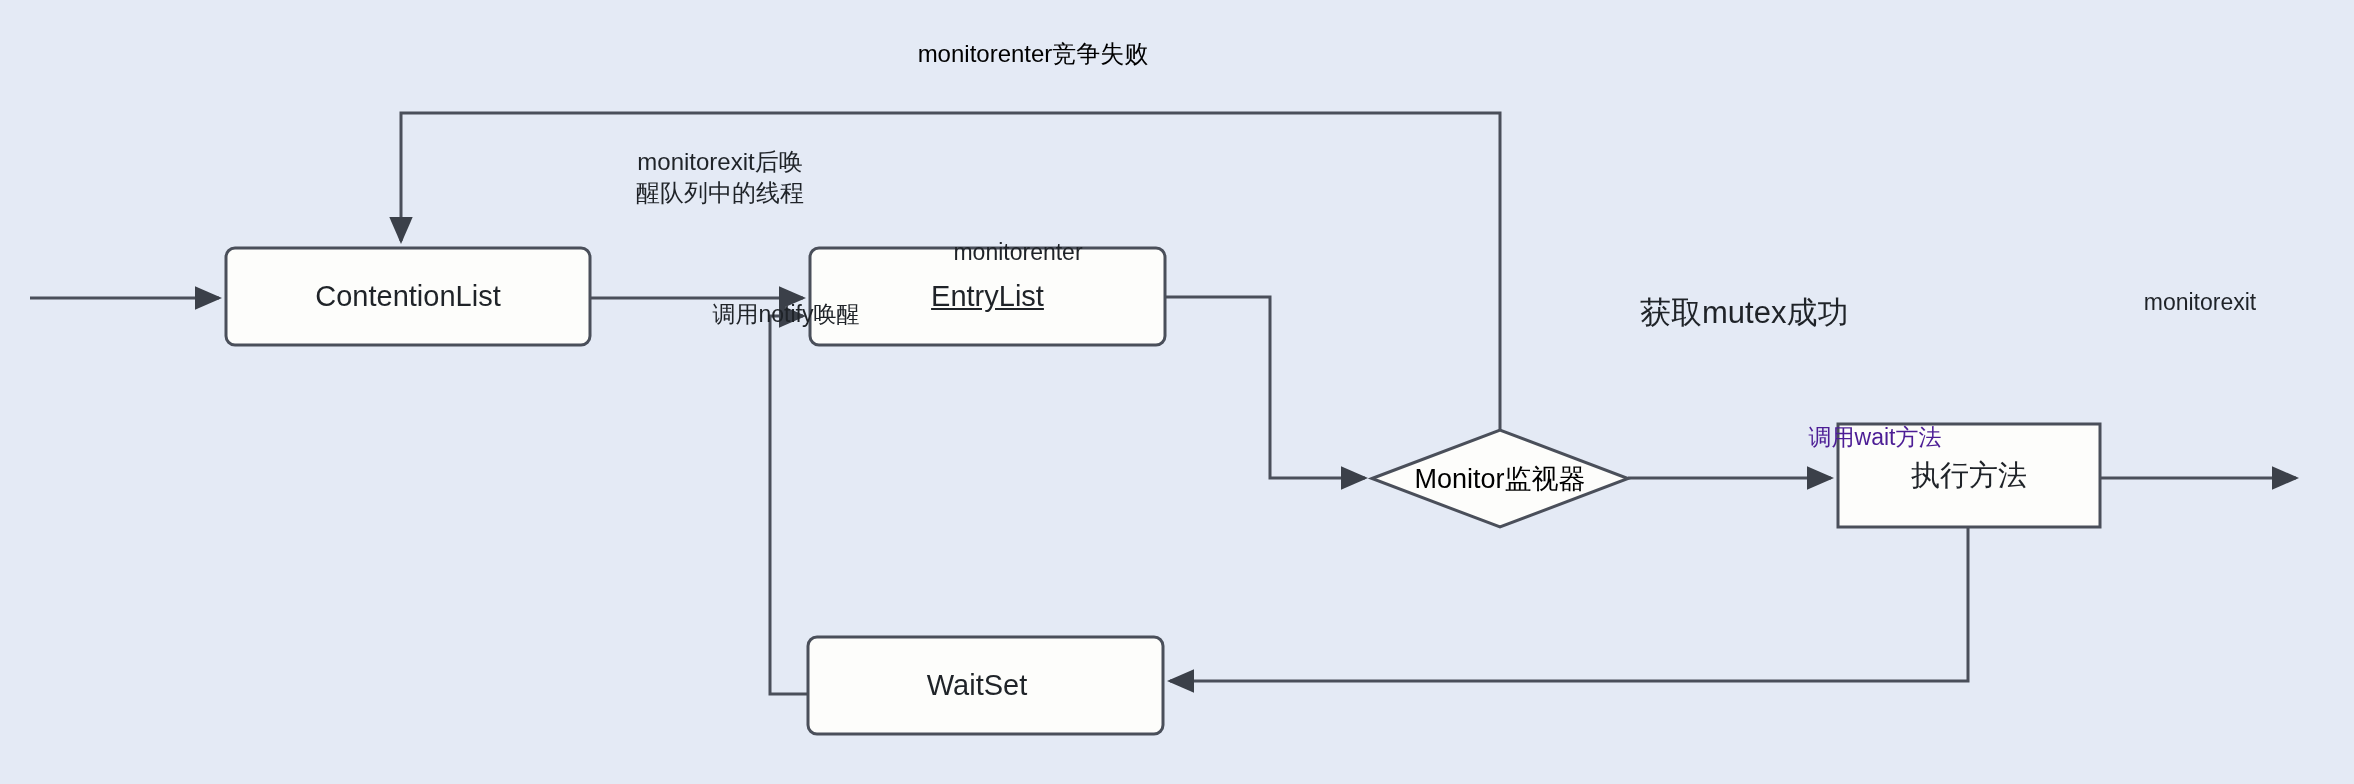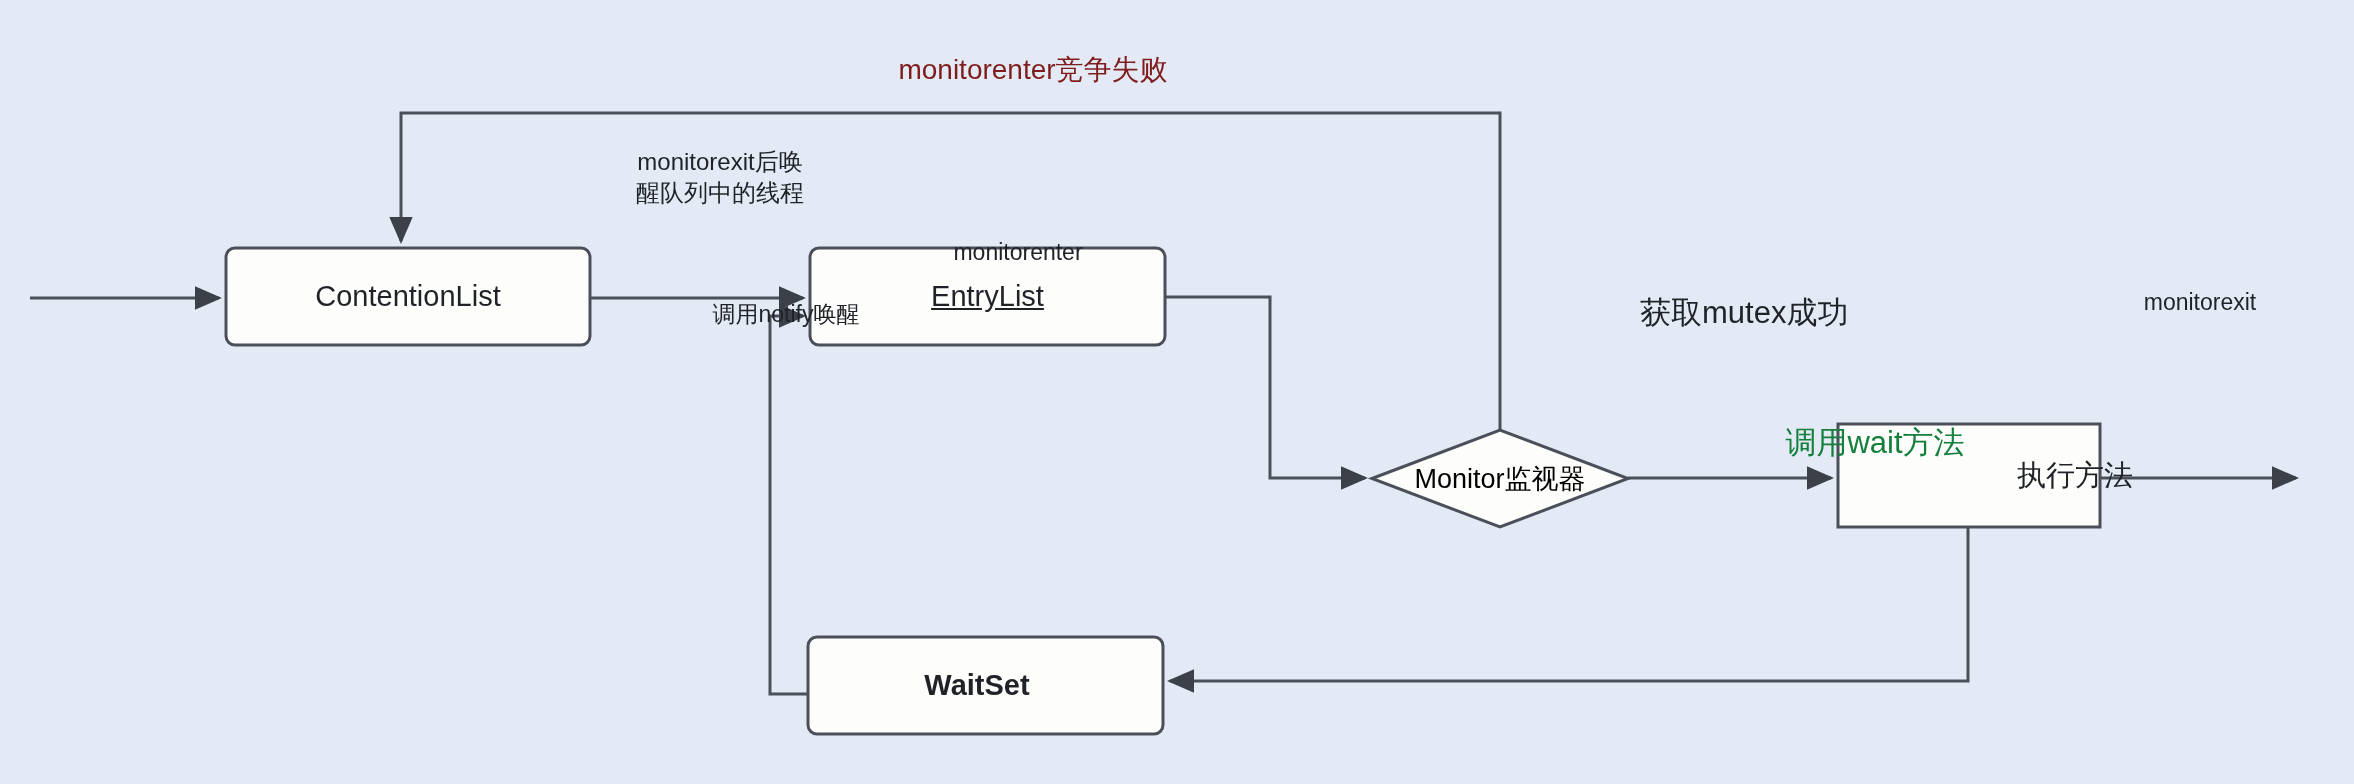--- a/index.html
+++ b/index.html
@@ -68,27 +68,27 @@
         <polygon points="1372,478.5 1500,430 1628,478.5 1500,527" fill="#fdfdfb" stroke="#4a4f5a" stroke-width="3"></polygon>
         <rect x="1838" y="424" width="262" height="103" fill="#fdfdfb" stroke="#4a4f5a" stroke-width="3"></rect>
         <rect x="808" y="637" width="355" height="97" rx="9" ry="9" fill="#fdfdfb" stroke="#4a4f5a" stroke-width="3"></rect>
       </g>
   </svg>
 
   <div id="node-labels">
       <div class="node-label" style="left: 226px; top: 248px; width: 364px; height: 97px; font-size: 29px; color: rgb(31, 35, 40); border-radius: 21px;">ContentionList</div>
       <div class="node-label" style="left: 810px; top: 248px; width: 355px; height: 97px; font-size: 29px; color: rgb(31, 35, 40); text-decoration: underline;">EntryList</div>
       <div class="node-label" style="left: 1372px; top: 430px; width: 256px; height: 97px; font-size: 27px; color: #000000;">Monitor监视器</div>
-      <div class="node-label" style="left: 1944px; top: 424px; width: 262px; height: 103px; font-size: 29px; color: rgb(31, 35, 40);">执行方法</div>
-      <div class="node-label" style="left: 808px; top: 637px; width: 338px; height: 97px; font-size: 29px; color: rgb(31, 35, 40); font-weight: bold;">WaitSet</div>
+      <div class="node-label" style="left: 1838px; top: 424px; width: 262px; height: 103px; font-size: 29px; color: rgb(31, 35, 40);">执行方法</div>
+      <div class="node-label" style="left: 808px; top: 637px; width: 338px; height: 97px; font-size: 29px; color: rgb(31, 35, 40);">WaitSet</div>
     </div>
   <div id="edge-labels">
-      <div class="edge-label" style="left: 883px; top: 52px; width: 300px; font-size: 28px; color: #7f1d1d;">monitorenter竞争失败</div>
+      <div class="edge-label" style="left: 883px; top: 38px; width: 300px; font-size: 24px; color: #000000;">monitorenter竞争失败</div>
       <div class="edge-label" style="left: 600px; top: 146px; width: 240px; font-size: 24px; color: rgb(31, 35, 40);">monitorexit后唤
 醒队列中的线程</div>
       <div class="edge-label" style="left: 898px; top: 238px; width: 240px; font-size: 23px; color: rgb(31, 35, 40);">monitorenter</div>
       <div class="edge-label" style="left: 1640px; top: 293px; width: 200px; font-size: 31px; color: rgb(31, 35, 40);">获取mutex成功</div>
       <div class="edge-label" style="left: 2120px; top: 288px; width: 160px; font-size: 23px; color: rgb(31, 35, 40);">monitorexit</div>
-      <div class="edge-label" style="left: 1775px; top: 423px; width: 200px; font-size: 31px; color: #15803d;">调用wait方法</div>
+      <div class="edge-label" style="left: 1775px; top: 423px; width: 200px; font-size: 23px; color: #4c1d95;">调用wait方法</div>
       <div class="edge-label" style="left: 686px; top: 300px; width: 200px; font-size: 23px; color: rgb(31, 35, 40);">调用notify唤醒</div>
     </div>
 
 </div>
 
 </body></html>

